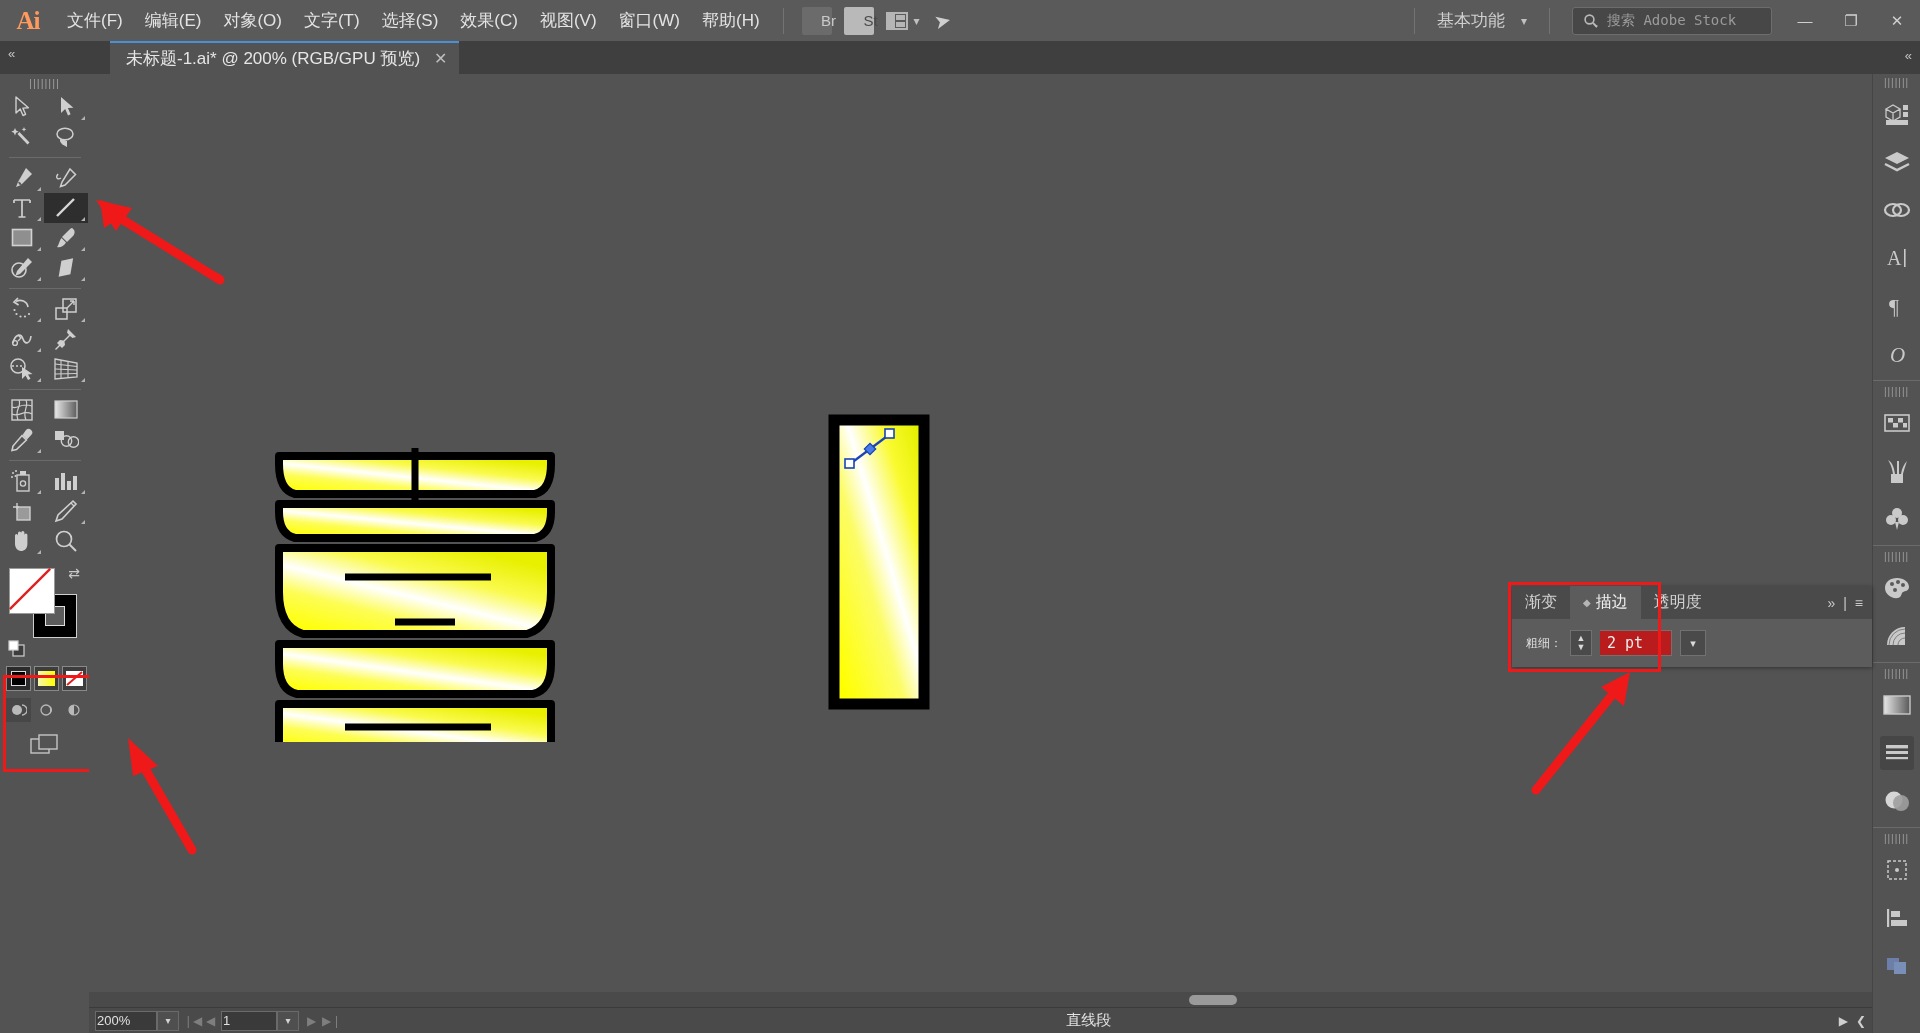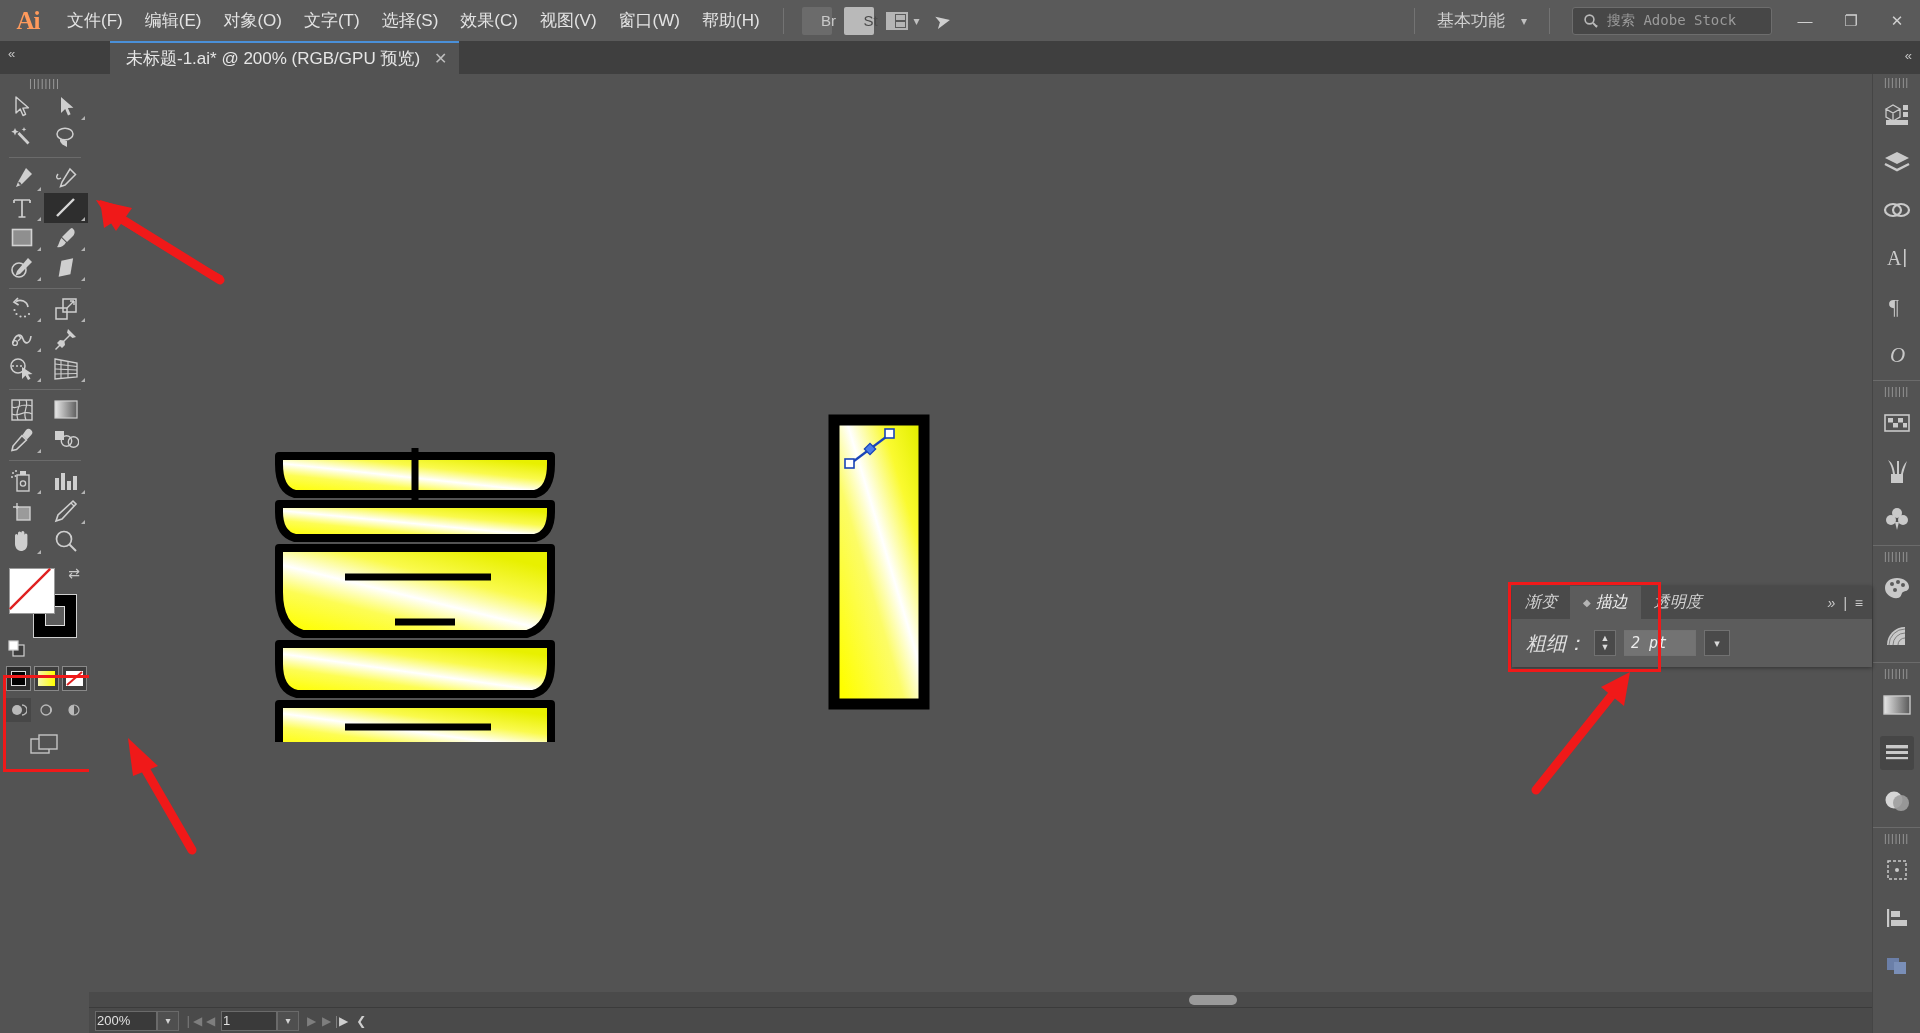--- a/index.html
+++ b/index.html
@@ -167,35 +167,34 @@
   .dock-ic{ width:48px; height:48px; display:flex; align-items:center; justify-content:center;
     color:#c9c9c9; }
   .dock-ic .box{ background:#464646; border-radius:3px; width:34px;height:34px;
     display:flex;align-items:center;justify-content:center;}
   .dock-sep{ height:1px; background:#6b6b6b; margin:2px 0; }
 
   
   .stroke-panel{
     position:absolute; left:1512px; top:586px; width:360px; background:#535353;
     box-shadow:0 1px 4px rgba(0,0,0,.4);
-    font-style:italic;
   }
   .sp-tabs{ display:flex; height:33px; align-items:stretch; background:#3f3f3f;}
   .sp-tab{ display:flex; align-items:center; padding:0 13px; font-size:16px; color:#d2d2d2;
     background:#4a4a4a; gap:5px;}
   .sp-tab.active{ background:#5c5c5c; color:#f0f0f0; }
   .sp-tab .dd{ font-size:10px; color:#b5b5b5;}
   .sp-tabs .filler{ flex:1; background:#4a4a4a; display:flex; align-items:center;
     justify-content:flex-end; gap:8px; padding-right:9px; color:#c9c9c9; font-size:14px;}
   .sp-body{ height:48px; background:#5c5c5c; display:flex; align-items:center; padding:0 14px; gap:8px;}
-  .sp-label{ font-size:20px; color:#e0e0e0;}
+  .sp-label{ font-size:12px; color:#e0e0e0;}
   .sp-stepper{ width:22px;height:26px; background:#4a4a4a; border:1px solid #717171;
     display:flex; flex-direction:column; align-items:center; justify-content:center;
     font-size:9px; color:#dadada; line-height:9px;}
-  .sp-input{ width:72px; height:26px; background:#737373; border:1px solid #717171;
+  .sp-input{ width:72px; height:26px; background:#b91c1c; border:1px solid #717171;
     border-left:none; display:flex; align-items:center; padding-left:7px;
     font-size:15px; color:#ececec; font-family:"DejaVu Sans Mono",monospace;}
   .sp-drop{ width:26px;height:26px; background:#4a4a4a; border:1px solid #717171;
     display:flex;align-items:center;justify-content:center; font-size:11px; color:#dadada;}
   .sp-redbox{ position:absolute; left:1508px; top:582px; width:153px; height:90px;
     border:3px solid #f01919; pointer-events:none;}
 
   .arrow-svg{ position:absolute; left:0; top:0; width:1920px; height:1033px;
     pointer-events:none; }
 </style>
@@ -618,20 +617,21 @@
     <div class="sb-nav">
       <span class="dim">❘◀</span>
       <span class="dim">◀</span>
     </div>
     <div class="sb-field sb-page">1</div>
     <div class="sb-drop">▾</div>
     <div class="sb-nav">
       <span class="dim">▶</span>
       <span class="dim">▶❘</span>
     </div>
+    <div class="sb-tool">直线段</div>
     <div class="sb-right">
       <span>▶</span>
       <span>❮</span>
     </div>
   </div>
 
   <div class="dock">
     <div class="dock-grip">|||||||</div>
     <div class="dock-ic">
       <svg width="26" height="24" viewBox="0 0 26 24">

